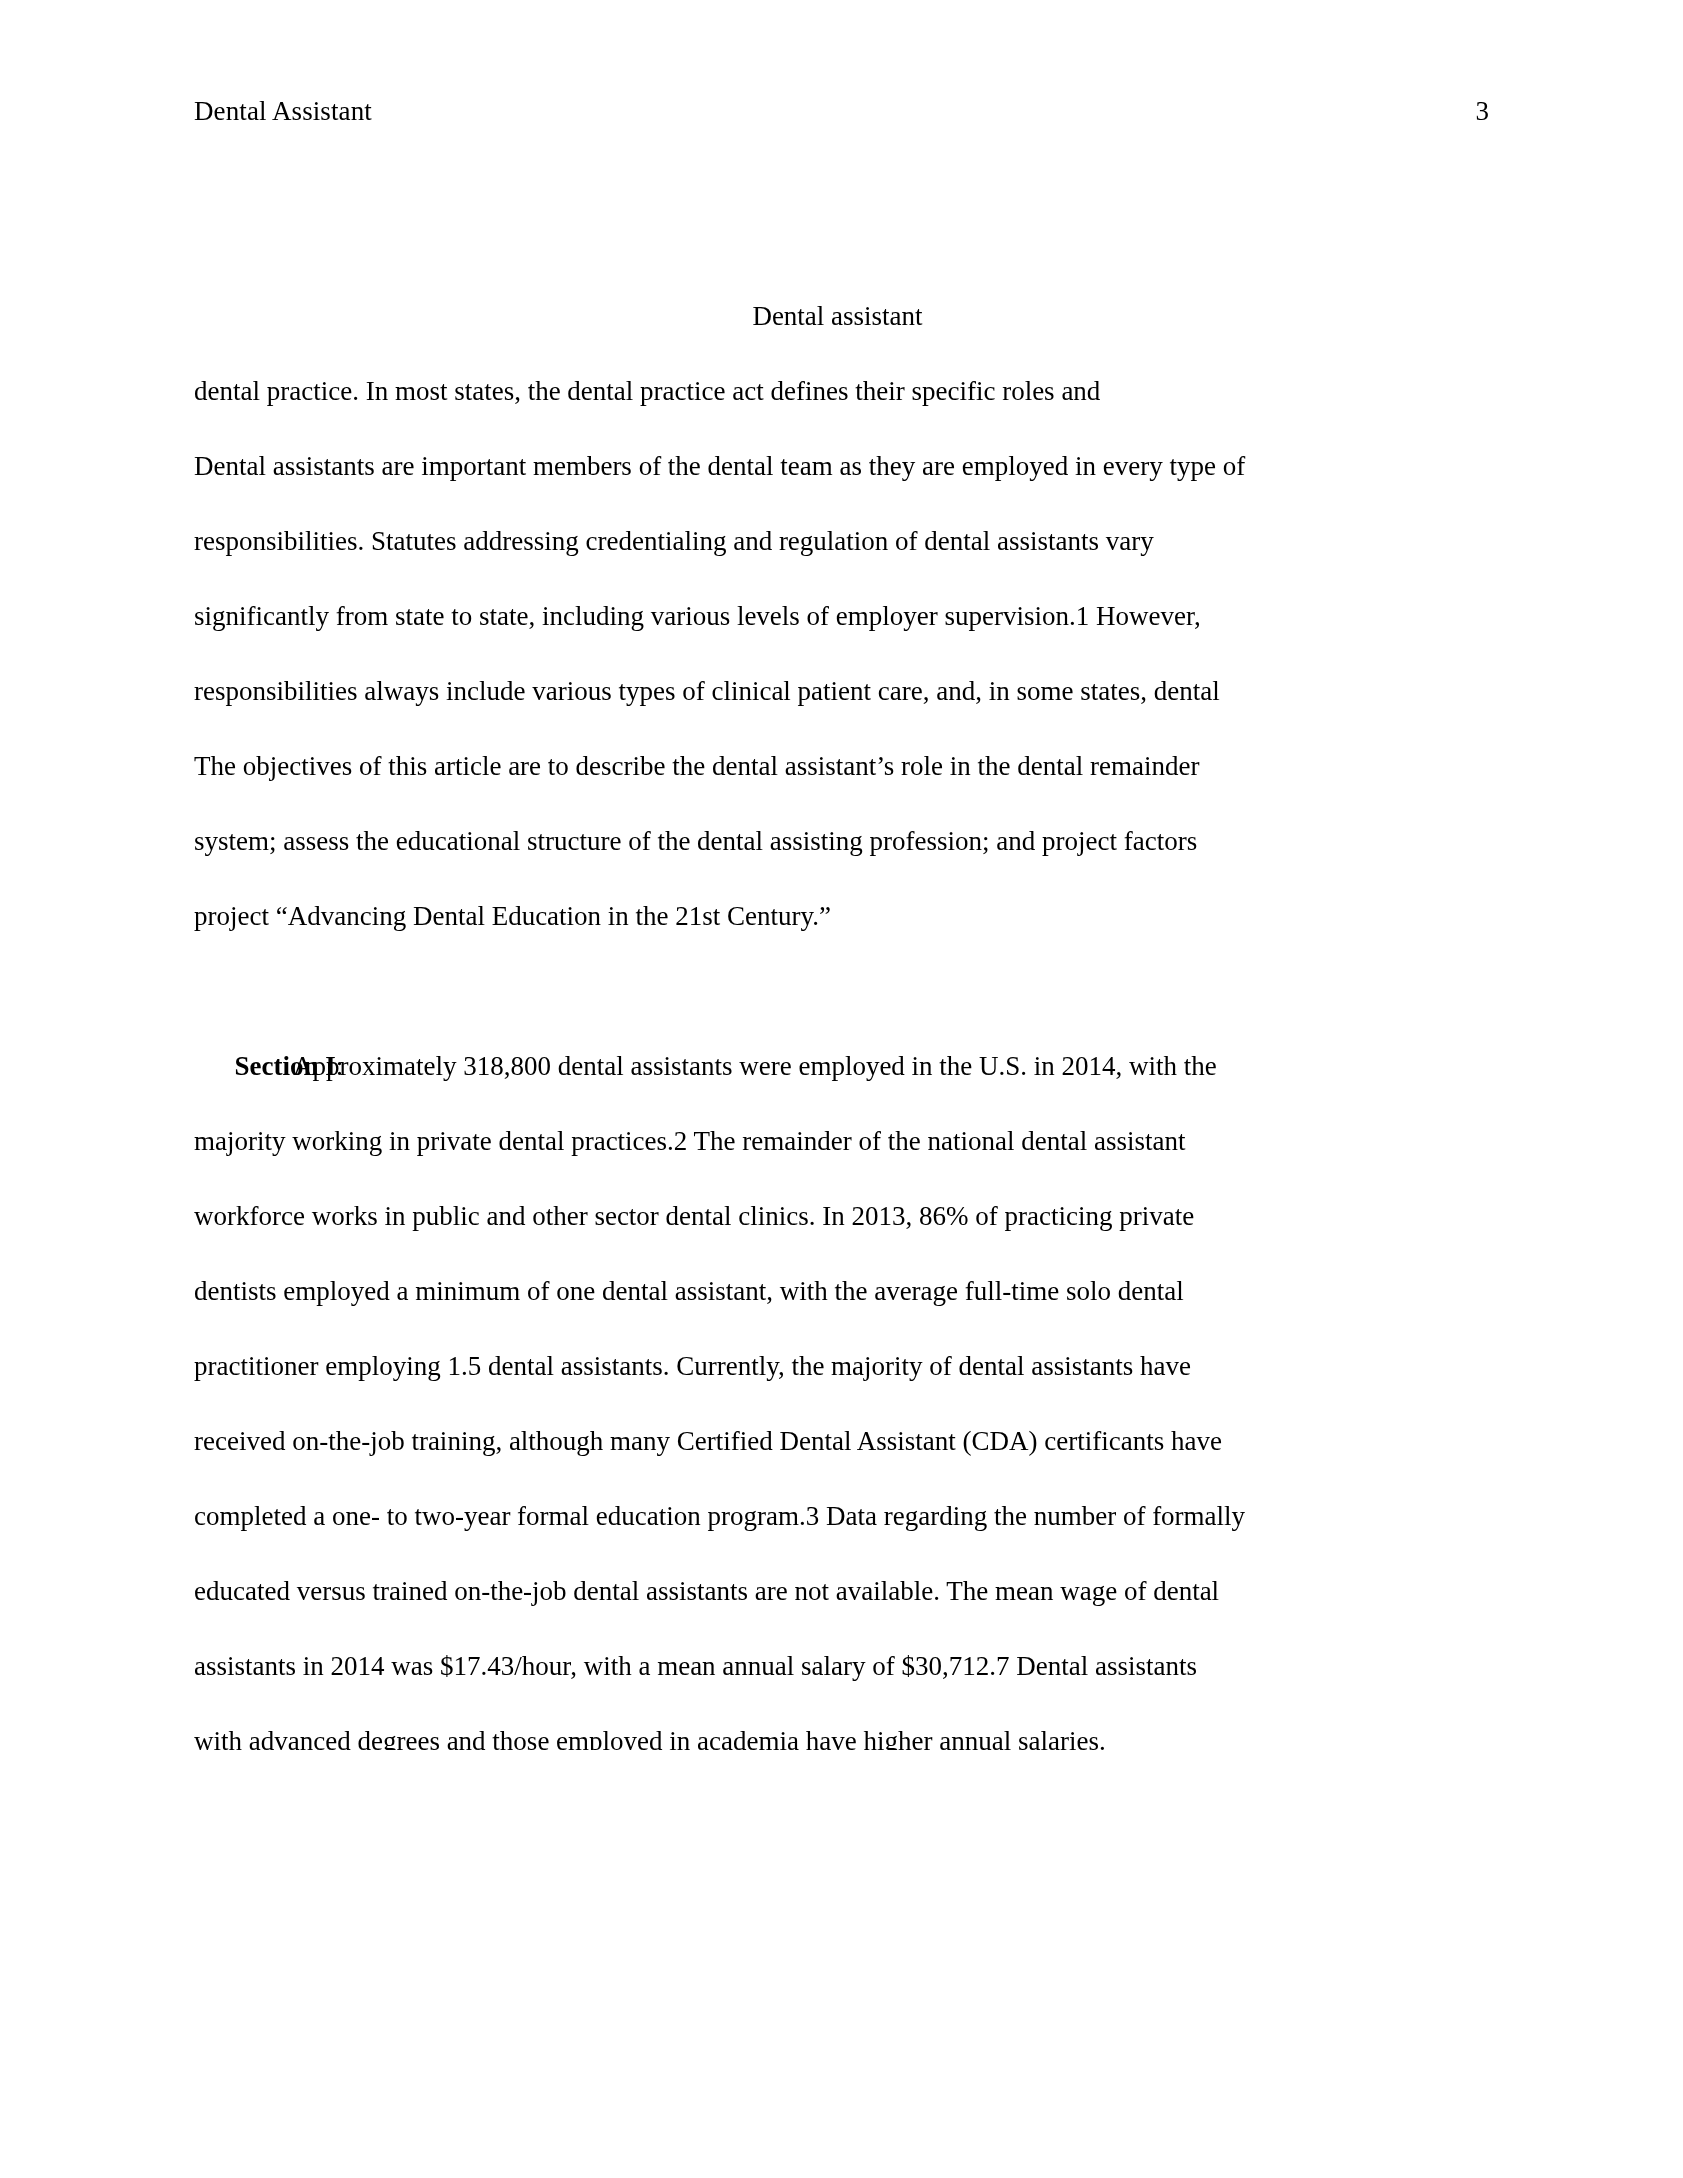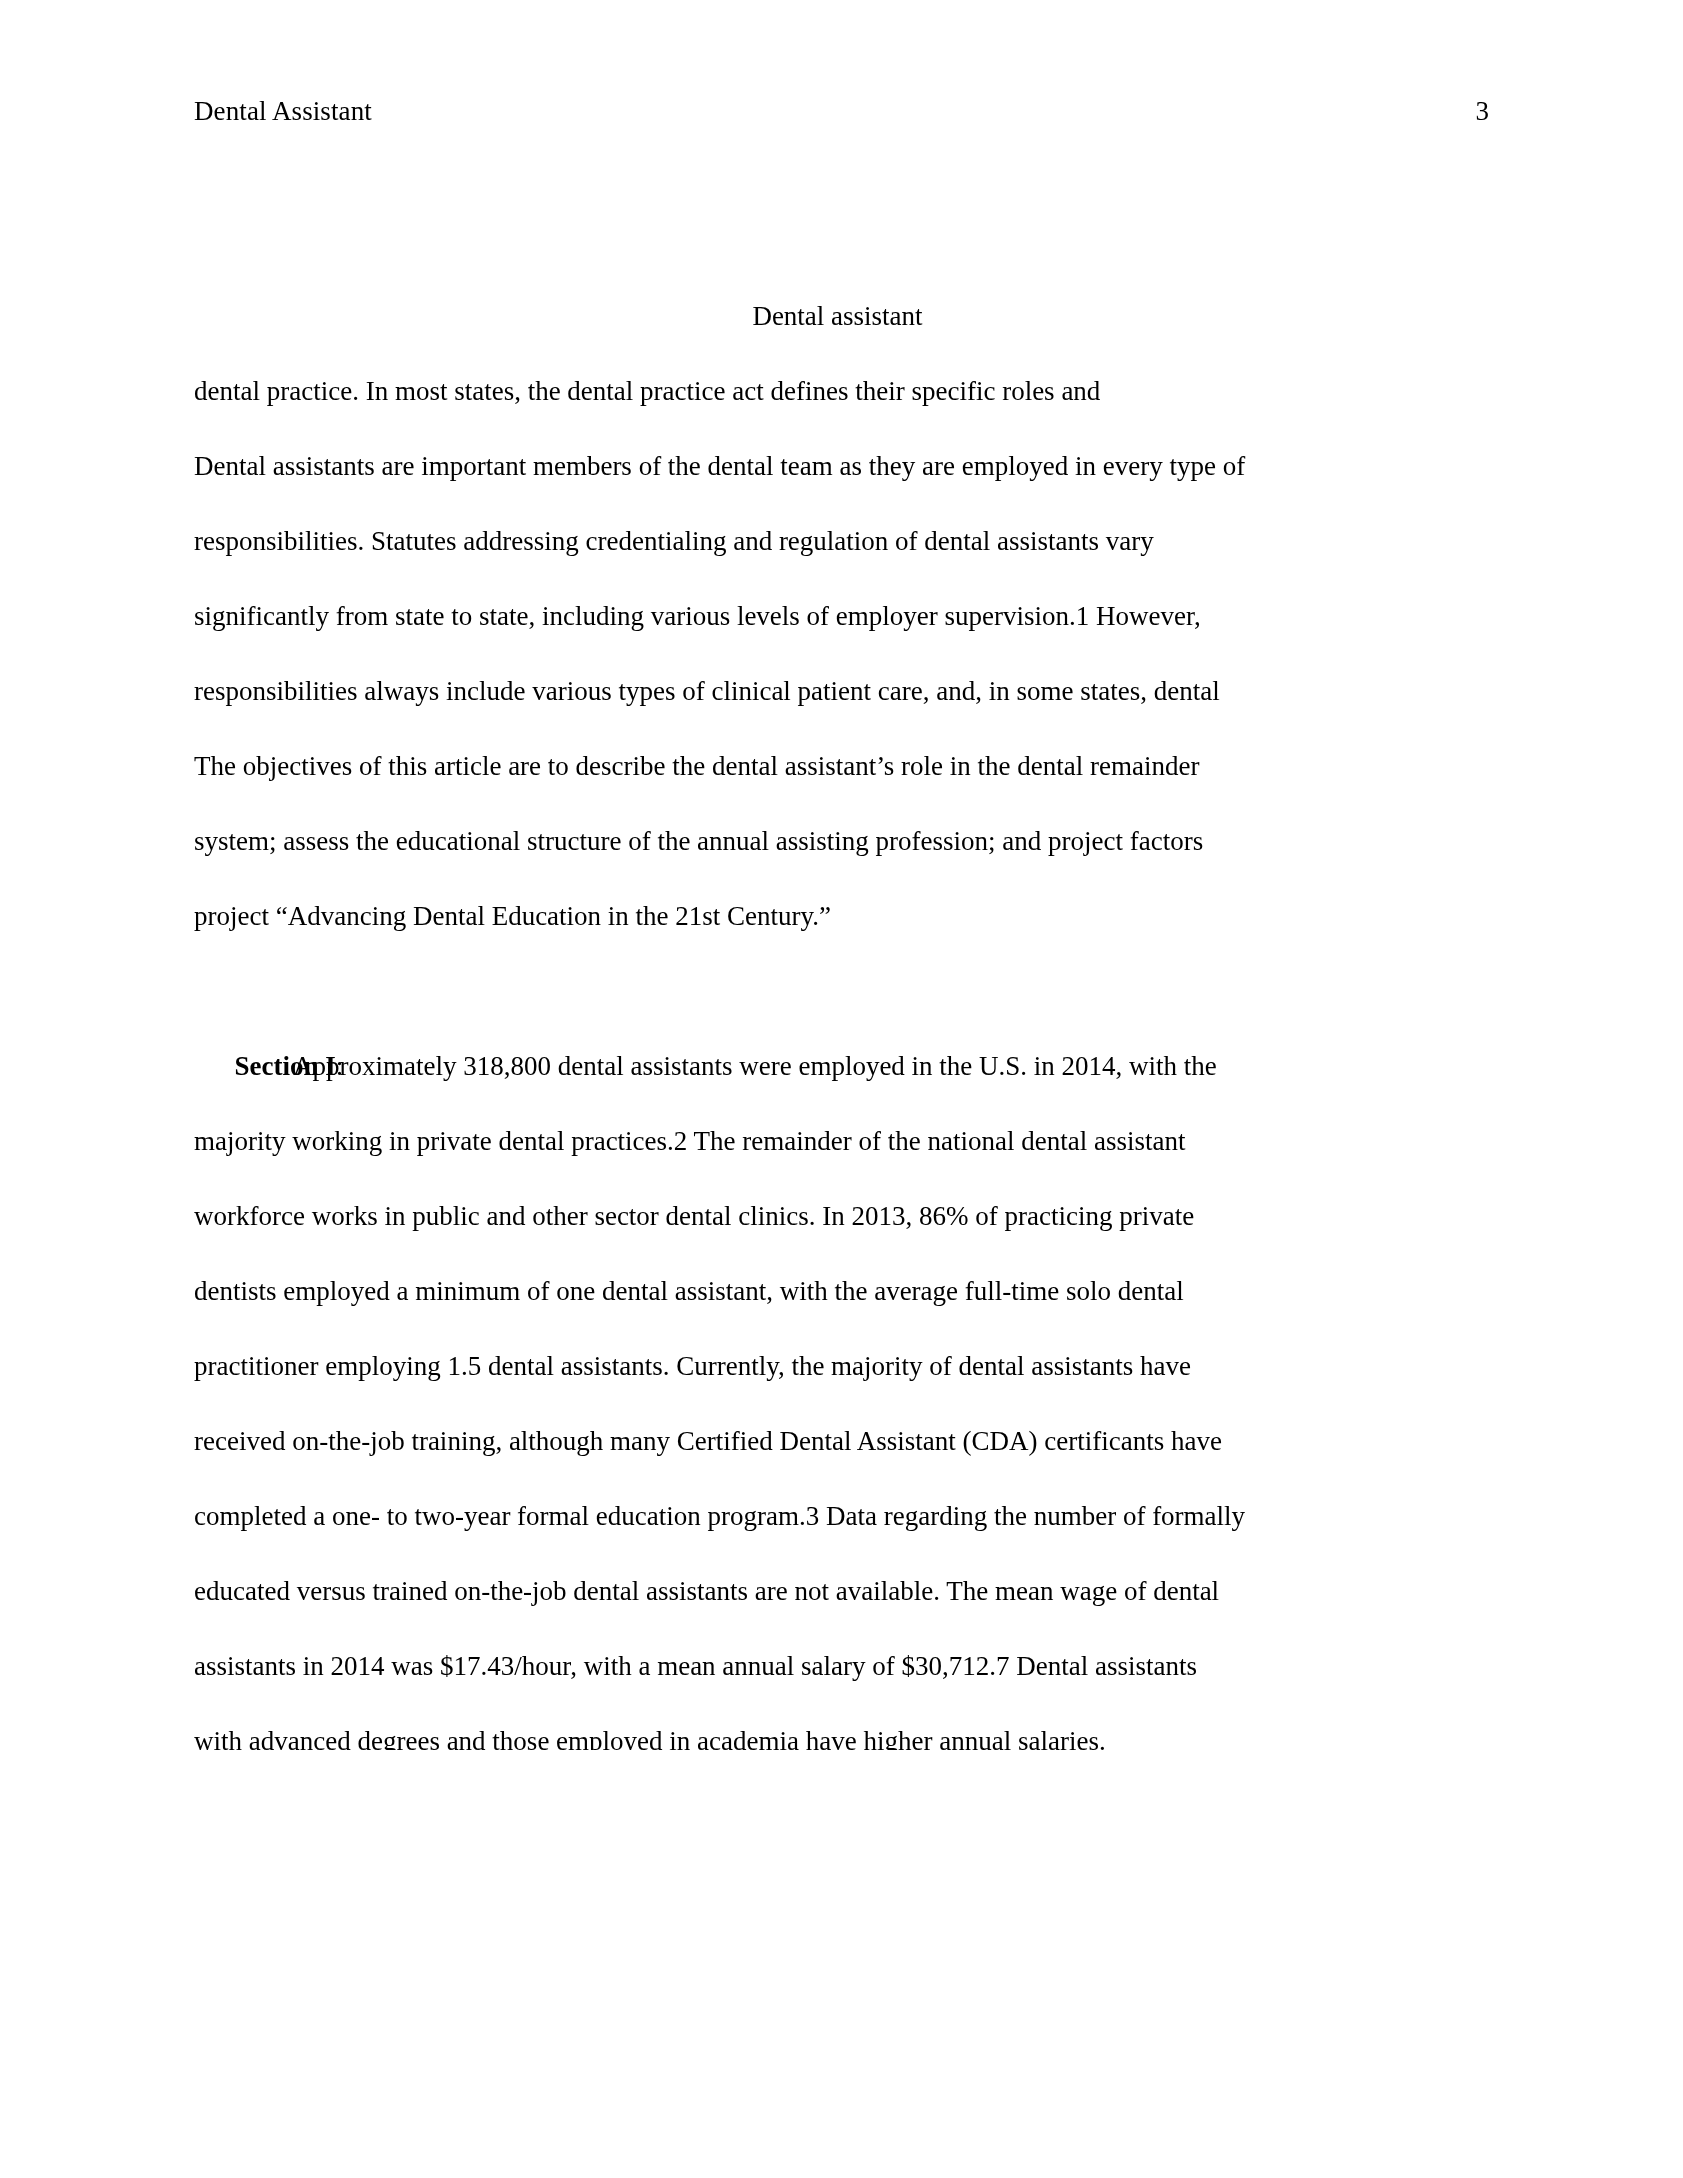--- a/index.html
+++ b/index.html
@@ -111,21 +111,21 @@
 
     <div class="doc-title">Dental assistant</div>
 
     <p class="para">
       <span class="line">dental practice. In most states, the dental practice act defines their specific roles and</span>
       <span class="line">Dental assistants are important members of the dental team as they are employed in every type of</span>
       <span class="line">responsibilities. Statutes addressing credentialing and regulation of dental assistants vary</span>
       <span class="line">significantly from state to state, including various levels of employer supervision.1 However,</span>
       <span class="line">responsibilities always include various types of clinical patient care, and, in some states, dental</span>
       <span class="line">The objectives of this article are to describe the dental assistant’s role in the dental remainder</span>
-      <span class="line">system; assess the educational structure of the annual assisting profession; and project factors</span>
+      <span class="line">system; assess the educational structure of the dental assisting profession; and project factors</span>
       <span class="line">project “Advancing Dental Education in the 21st Century.”</span>
     </p>
 
     <div class="section-heading">
       <span class="bold">Section I</span><span>:</span>
     </div>
 
     <p class="para">
       <span class="line indent">Approximately 318,800 dental assistants were employed in the U.S. in 2014, with the</span>
       <span class="line">majority working in private dental practices.2 The remainder of the national dental assistant</span>

